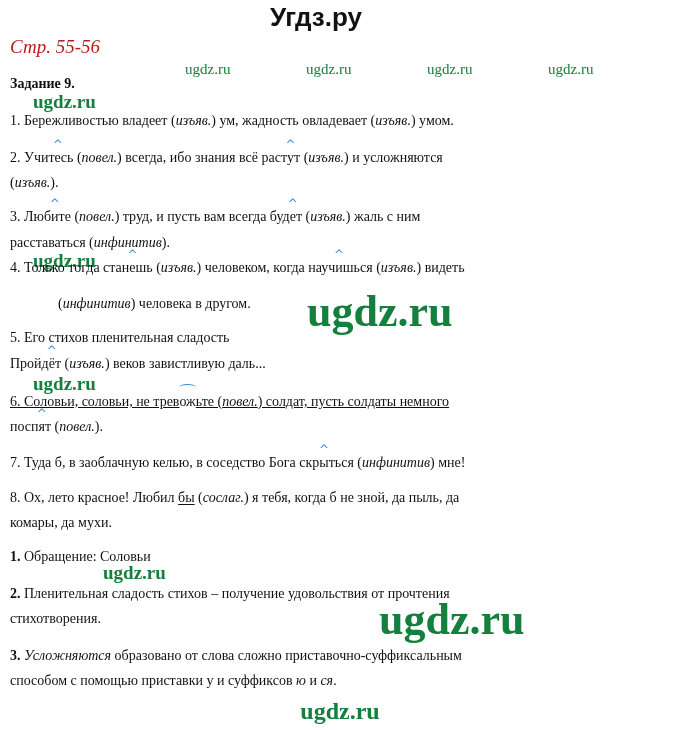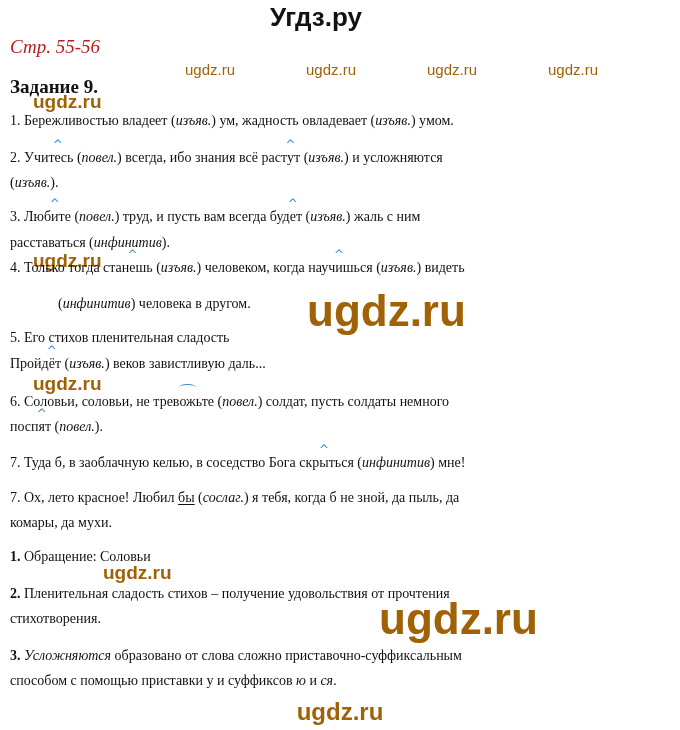--- a/index.html
+++ b/index.html
@@ -2,22 +2,22 @@
 <html><head>
 <meta charset="utf-8">
 <style>
   html, body { margin: 0; padding: 0; background: #ffffff; }
   body { width: 680px; height: 730px; position: relative; overflow: hidden; color: #111; }
   .serif { font-family: "Liberation Serif", "DejaVu Serif", serif; }
   .sans { font-family: "Liberation Sans", "DejaVu Sans", sans-serif; }
   .abs { position: absolute; white-space: nowrap; }
   .site-title { left: 0; width: 632px; top: 2px; text-align: center; font-size: 26px; font-weight: bold; }
   .page-ref { left: 10px; top: 36px; font-size: 19px; font-style: italic; color: #b91c1c; }
-  .task-title { left: 10px; top: 76px; font-size: 19px; font-weight: bold; }
-  .wm { font-family: Liberation Sans, sans-serif; font-weight: bold; color: #a16207; }
+  .task-title { left: 10px; top: 76px; font-size: 14px; font-weight: bold; }
+  .wm { font-family: Liberation Serif, serif; font-weight: bold; color: #15803d; }
   .wm-small { font-size: 15px; font-weight: normal; }
   .wm-mid { font-size: 19px; }
   .wm-big { font-size: 44px; }
   .line { left: 10px; font-size: 14px; line-height: 22px; }
   i { font-style: italic; }
   .acc { position: relative; display: inline-block; }
   .acc::before { content: "^"; position: absolute; left: 50%; transform: translateX(-50%); top: -13px; color: #3a8fd0; font-size: 12px; font-family: "DejaVu Sans", sans-serif; }
   .arc { position: relative; display: inline-block; }
   .arc::before { content: ""; position: absolute; left: 0; right: 0; top: -7px; height: 6px; border-top: 1.5px solid #3a8fd0; border-radius: 50% 50% 0 0; }
   u { text-decoration-thickness: 1px; text-underline-offset: 2px; }
@@ -62,33 +62,33 @@
   <span>(</span><i>инфинитив</i><span>) человека в другом.</span>
 </div>
 <div class="abs wm wm-big" style="left:307px;top:286px;">ugdz.ru</div>
 
 <div class="abs serif line" style="top:327px;">5. Его стихов пленительная сладость</div>
 <div class="abs serif line" style="top:353px;">
   <span>Пройд</span><span class="acc">ё</span><span>т (</span><i>изъяв.</i><span>) веков завистливую даль...</span>
 </div>
 <div class="abs wm wm-mid" style="left:33px;top:373px;">ugdz.ru</div>
 
-<div class="abs serif line" style="top:391px;">
+<div class="abs serif line" style="top:391px;text-decoration:underline;">
   <span>6. Соловьи, соловьи, не трев</span><span class="arc">ож</span><span>ьте (</span><i>повел.</i><span>) солдат, пусть солдаты немного</span>
 </div>
 <div class="abs serif line" style="top:416px;">
   <span>посп</span><span class="acc">я</span><span>т (</span><i>повел.</i><span>).</span>
 </div>
 
 <div class="abs serif line" style="top:452px;">
   <span>7. Туда б, в заоблачную келью, в соседство Бога скр</span><span class="acc">ы</span><span>ться (</span><i>инфинитив</i><span>) мне!</span>
 </div>
 
 <div class="abs serif line" style="top:487px;">
-  <span>7. Ох, лето красное! Любил </span><u>бы</u><span> (</span><i>сослаг.</i><span>) я тебя, когда б не зной, да пыль, да</span>
+  <span>8. Ох, лето красное! Любил </span><u>бы</u><span> (</span><i>сослаг.</i><span>) я тебя, когда б не зной, да пыль, да</span>
 </div>
 <div class="abs serif line" style="top:512px;">комары, да мухи.</div>
 
 <div class="abs serif line" style="top:546px;">
   <b>1.</b><span> Обращение: Соловьи</span>
 </div>
 <div class="abs wm wm-mid" style="left:103px;top:562px;">ugdz.ru</div>
 
 <div class="abs serif line" style="top:583px;">
   <b>2.</b><span> Пленительная сладость стихов – получение удовольствия от прочтения</span>

